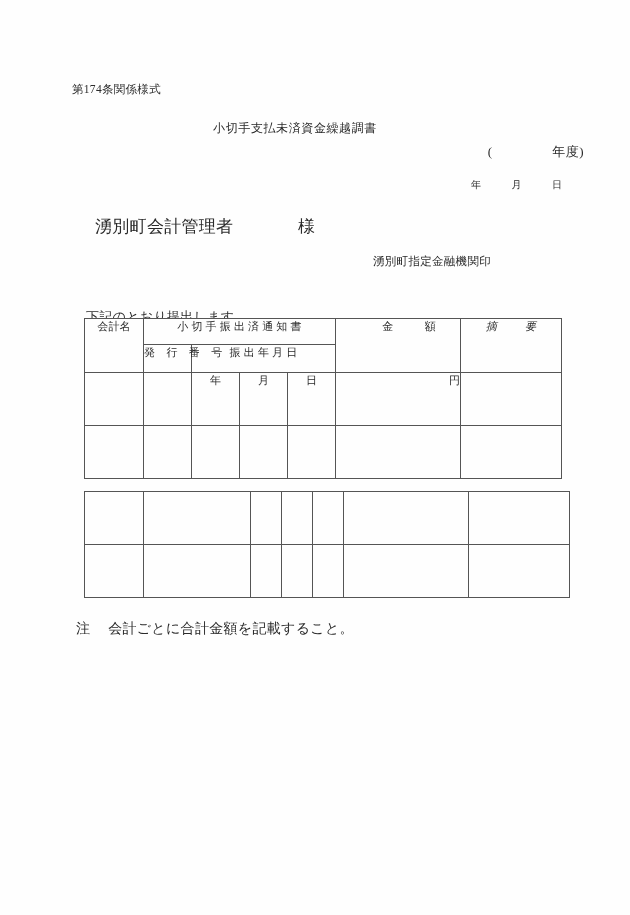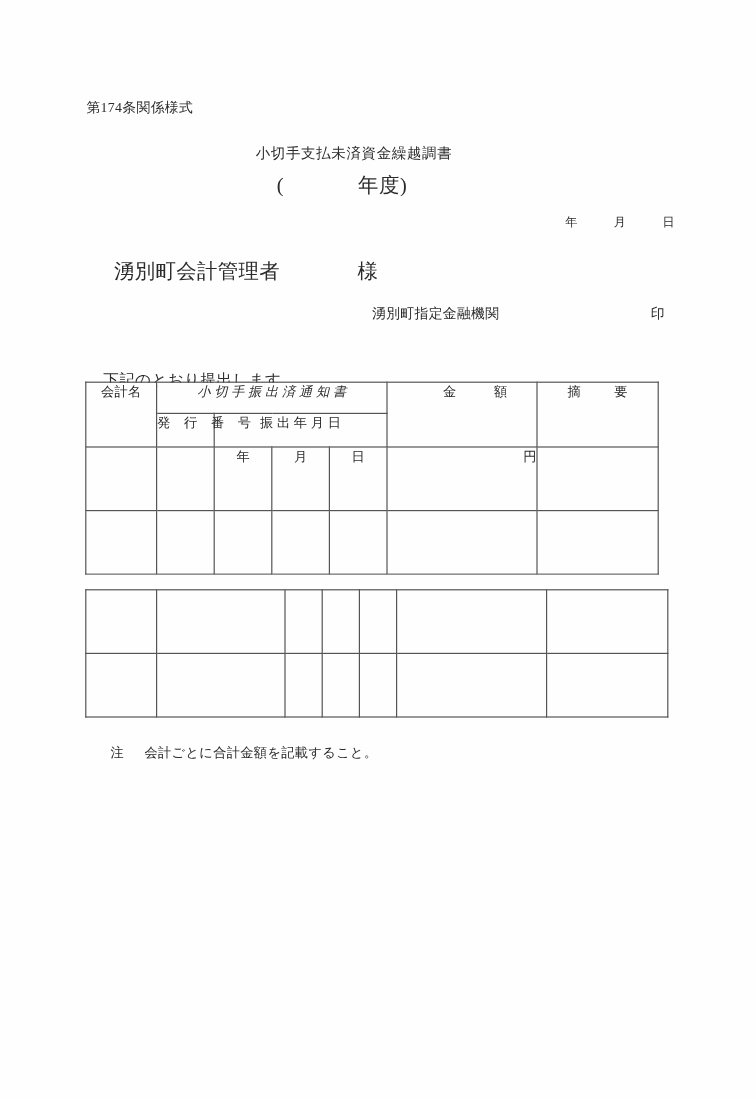--- a/index.html
+++ b/index.html
@@ -41,25 +41,26 @@
     width: 630px;
     text-align: center;
   }
   .doc-title {
     font-size: 12px;
     letter-spacing: 0.6px;
     white-space: nowrap;
     padding-right: 40px;
   }
   .doc-subtitle {
-    font-size: 17px;
+    font-size: 13px;
     margin-top: 6px;
     letter-spacing: 0.5px;
     white-space: nowrap;
-    padding-right: 60px;
+    padding-right: 46px;
+    text-align: right;
   }
   .doc-subtitle .gap {
     display: inline-block;
     width: 52px;
   }
 
   
   .date-line {
     position: absolute;
     right: 68px;
@@ -93,37 +94,37 @@
   
   .submitter {
     position: absolute;
     left: 310px;
     top: 254px;
     width: 244px;
     font-size: 11.5px;
     white-space: nowrap;
     letter-spacing: 0.3px;
     display: flex;
-    justify-content: space-between;
+    justify-content: center;
   }
 
   
   .intro {
     position: absolute;
     left: 86px;
     top: 308px;
     font-size: 13px;
     letter-spacing: 0.3px;
     white-space: nowrap;
   }
 
   
   .table-wrap {
     position: absolute;
-    left: 71px;
+    left: 84px;
     top: 318px;
     width: 478px;
   }
   table.ledger {
     border-collapse: collapse;
     width: 478px;
     table-layout: fixed;
     font-size: 11px;
   }
   table.ledger td {
@@ -133,25 +134,25 @@
     background: #fefefe;
   }
   .hdr {
     text-align: center;
     vertical-align: middle;
     font-size: 11px;
     letter-spacing: 0.2px;
     white-space: nowrap;
   }
   .h-acct      { width: 58px;  height: 52px; }
-  .h-group     { height: 25px; font-style: italic; }
+  .h-group     { height: 25px; }
   .h-issueno   { width: 106px; height: 27px; }
   .h-issuedate { width: 90px;  height: 27px; font-family: Liberation Serif, serif; }
   .h-amount    { width: 124px; }
-  .h-remarks   { width: 100px; }
+  .h-remarks   { width: 100px; font-style: italic; }
   .sp-amount {
     letter-spacing: 0;
     margin-left: 22px;
   }
   .sp-amount .gap-s {
     display: inline-block;
     width: 26px;
   }
   .sp-remarks .gap-s {
     display: inline-block;
@@ -190,23 +191,23 @@
     background: #fefefe;
   }
   .gap-strip-wrap {
     width: 478px;
     height: 12px;
   }
 
   
   .note {
     position: absolute;
-    left: 92px;
+    left: 76px;
     top: 620px;
-    font-size: 11px;
+    font-size: 14px;
     letter-spacing: 0.3px;
     white-space: nowrap;
   }
   .note .lbl {
     display: inline-block;
     margin-right: 14px;
   }
 </style>
 </head>
 <body>

